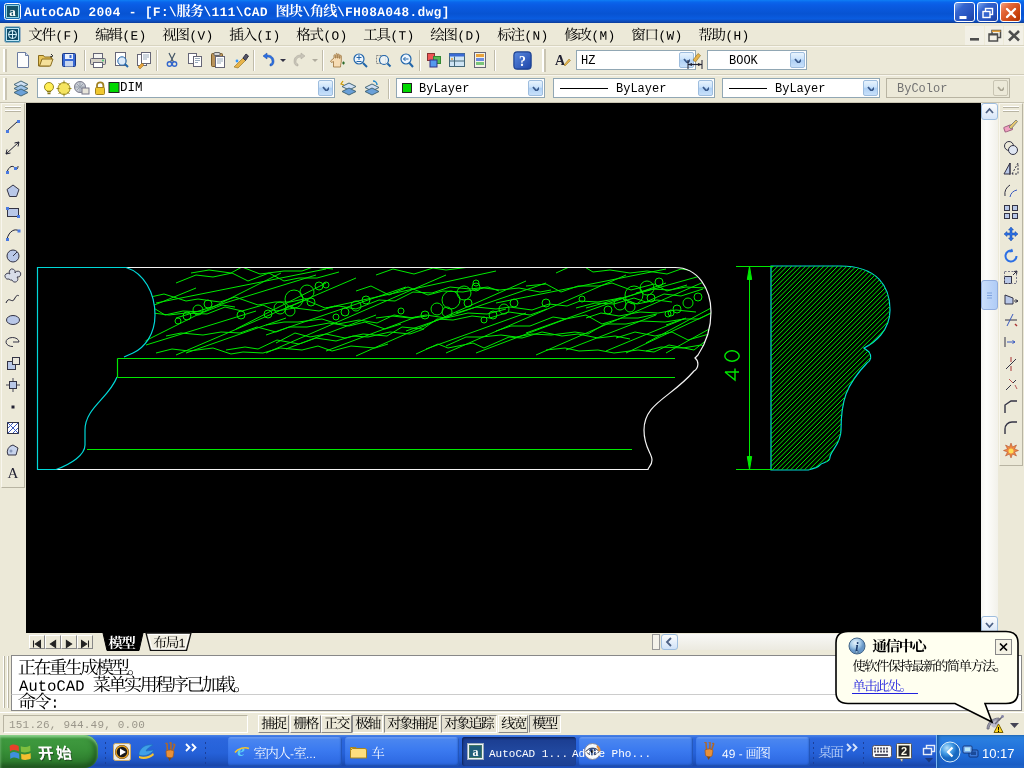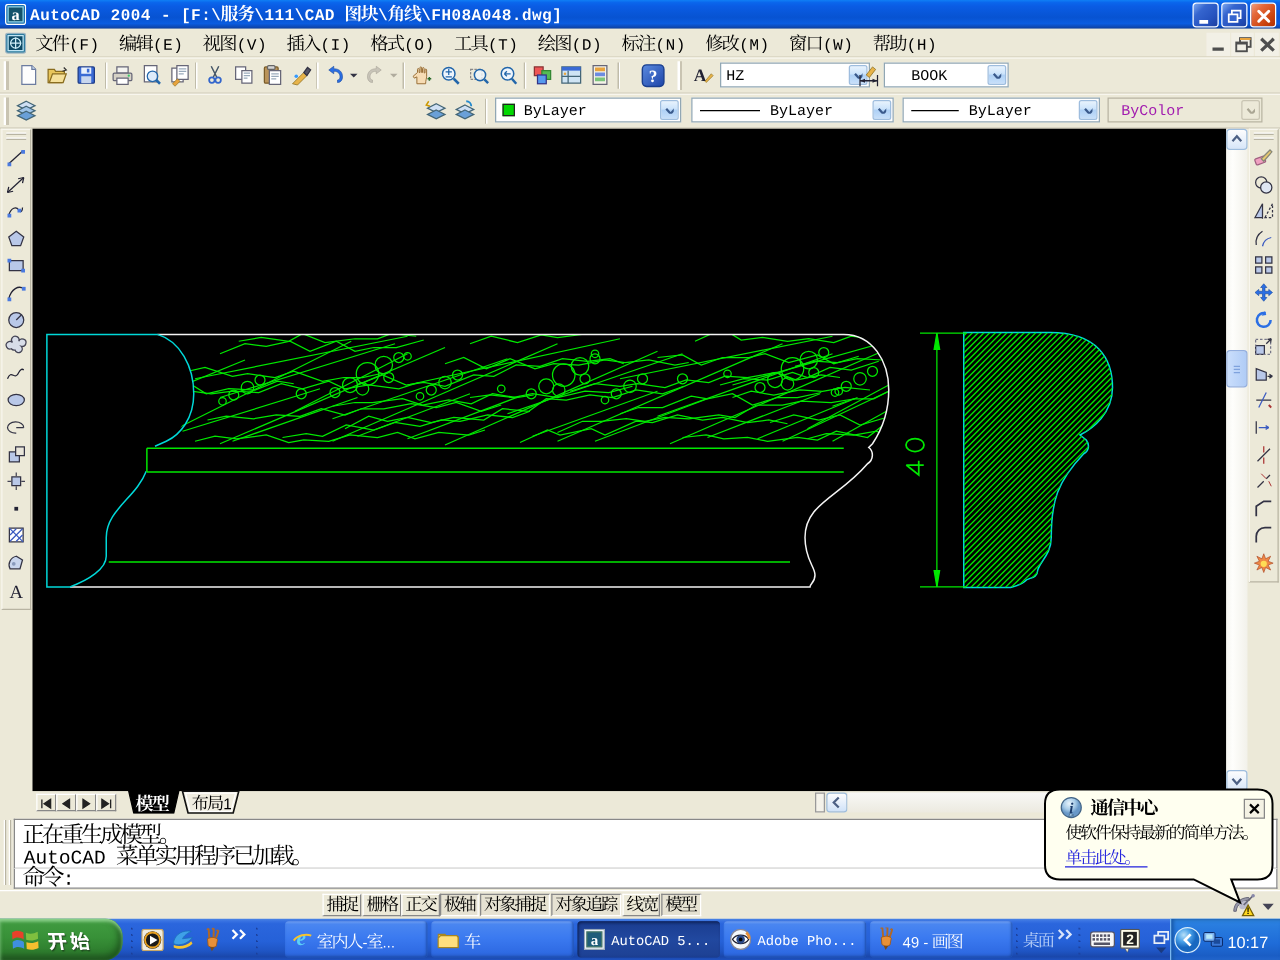--- a/index.html
+++ b/index.html
@@ -342,20 +342,40 @@
         </svg>
       </div>
     </div>
 <div class="abs" style="left:0;top:75px;width:1024px;height:28px;background:#ece9d8;border-top:1px solid #f8f6ee;border-bottom:1px solid #c8c4b2"></div>
 <div class="grip" style="left:3px;top:78px;height:22px"></div>
 <svg class="abs" style="left:11px;top:78px" width="20" height="20" viewBox="-2 -2 20 20">
       <path d="M8,1 L15,4.5 8,8 1,4.5z" fill="#cfe0f4" stroke="#467"></path>
       <path d="M8,5 L15,8.5 8,12 1,8.5z" fill="#9fc4e8" stroke="#467"></path>
       <path d="M8,9 L15,12.5 8,16 1,12.5z" fill="#6aa0d8" stroke="#467"></path>
     </svg>
+<div class="combo" style="left:37px;top:78px;width:298px">
+<svg class="abs" style="left:3px;top:1px" width="80" height="17" viewBox="0 0 80 17">
+<circle cx="8" cy="7" r="4.5" fill="#ffee55" stroke="#998820"></circle>
+        <path d="M6,11.5 h4 M6.5,13.5 h3" stroke="#887718" stroke-width="1.3"></path>
+<circle cx="23" cy="8.5" r="6" fill="#f5e460" stroke="#9a8a20"></circle>
+        <path d="M23,0.5 v3 M23,13.5 v3 M15.5,8.5 h3 M27.5,8.5 h3 M17.5,3 l2,2 M28.5,3 l-2,2 M17.5,14 l2,-2 M28.5,14 l-2,-2" stroke="#9a8a20"></path>
+<circle cx="39" cy="7" r="5.5" fill="#c8ccd4" stroke="#778"></circle>
+        <path d="M39,1.5 v11 M33.5,7 h11 M35,3 l8,8 M43,3 l-8,8" stroke="#99a1ad"></path>
+        <rect x="41" y="8" width="7" height="6" fill="#e8e5da" stroke="#778"></rect>
+<path d="M56,8 v-2.5 a3.2,3.2 0 0 1 6.4,0 V8" fill="none" stroke="#a08020" stroke-width="1.8"></path>
+        <rect x="54.5" y="7.5" width="9" height="7" rx="1" fill="#f0c830" stroke="#a08020"></rect>
+<rect x="68" y="2.5" width="10" height="10" fill="#00d800" stroke="#222"></rect>
+</svg>
+<span style="position:absolute;left:82px;top:2px;font:12.5px 'Liberation Mono',monospace">DIM</span>
+<div class="arr">
+        <svg class="chev" width="9" height="7">
+          <path d="M1,1 l3.5,4 3.5,-4" fill="none" stroke="#3a5a8c" stroke-width="1.8"></path>
+        </svg>
+      </div>
+    </div>
 <svg class="abs" style="left:339px;top:78px" width="20" height="20" viewBox="-2 -2 20 20">
       <path d="M8,3 L15,6.5 8,10 1,6.5z" fill="#cfe0f4" stroke="#467"></path>
       <path d="M8,8 L15,11.5 8,15 1,11.5z" fill="#6aa0d8" stroke="#467"></path>
       <path d="M2,1 l-2,3 3,1" fill="none" stroke="#c90" stroke-width="1.2"></path>
     </svg>
 <svg class="abs" style="left:362px;top:78px" width="20" height="20" viewBox="-2 -2 20 20">
       <path d="M8,4 L15,7.5 8,11 1,7.5z" fill="#cfe0f4" stroke="#467"></path>
       <path d="M8,8 L15,11.5 8,15 1,11.5z" fill="#6aa0d8" stroke="#467"></path>
       <path d="M9,1 a4,4 0 0 1 4,4" fill="none" stroke="#28c" stroke-width="1.5"></path>
     </svg>
@@ -381,21 +401,21 @@
 <div class="combo" style="left:722px;top:78px;width:158px">
 <div class="abs" style="left:6px;top:9px;width:38px;height:1px;background:#000"></div>
 <span style="position:absolute;left:52px;top:3px;font:12px 'Liberation Mono',monospace">ByLayer</span>
 <div class="arr">
         <svg class="chev" width="9" height="7">
           <path d="M1,1 l3.5,4 3.5,-4" fill="none" stroke="#3a5a8c" stroke-width="1.8"></path>
         </svg>
       </div>
     </div>
 <div class="combo" style="left:886px;top:78px;width:124px;background:#ece9d8;border-color:#b8b4a2">
-<span style="position:absolute;left:10px;top:3px;font:12px 'Liberation Mono',monospace;color:#a21caf">ByColor</span>
+<span style="position:absolute;left:10px;top:3px;font:12px 'Liberation Mono',monospace;color:#737373">ByColor</span>
 <div class="arr" style="background:#ece9d8;border-color:#c8c4b2">
         <svg class="chev" width="9" height="7">
           <path d="M1,1 l3.5,4 3.5,-4" fill="none" stroke="#aaa694" stroke-width="1.8"></path>
         </svg>
       </div>
     </div>
 <div class="abs" style="left:0;top:103px;width:26px;height:530px;background:#ece9d8"></div>
 <div class="abs" style="left:1px;top:103px;width:24px;height:385px;background:#ece9d8;border:1px solid;border-color:#f8f6ee #b8b4a2 #b8b4a2 #f8f6ee"></div>
 <div class="abs" style="left:5px;top:106px;width:16px;height:2px;background:#fff;border-bottom:1px solid #b8b4a2"></div>
 <div class="abs" style="left:5px;top:110px;width:16px;height:2px;background:#fff;border-bottom:1px solid #b8b4a2"></div>
@@ -849,20 +869,21 @@
       </g>
     </svg>
 <svg style="position:absolute;left:18px;top:691.2px;overflow:visible" width="46" height="25">
       <g fill="#000" transform="translate(1 16.8)">
         <use href="#s547d" transform="translate(-1.1 0) scale(0.018096 -0.018096)"></use>
         <use href="#s4ee4" transform="translate(14.5 0) scale(0.018096 -0.018096)"></use>
         <use href="#m3a" transform="translate(31.2 0) scale(0.007617 -0.007617)"></use>
       </g>
     </svg>
 <div class="abs" style="left:0;top:712px;width:1024px;height:23px;background:#ece9d8;border-top:1px solid #fff"></div>
+<div class="abs" style="left:3px;top:715px;width:245px;height:18px;background:#ece9d8;border:1px solid;border-color:#b8b4a2 #fff #fff #b8b4a2;color:#9a968a;font:11px 'Liberation Mono',monospace;letter-spacing:0.2px;padding:3px 0 0 5px">151.26, 944.49, 0.00</div>
 <div class="abs" style="left:258px;top:715px;width:31px;height:18px;border:1px solid;border-color:#fff #888 #888 #fff;background:#ece9d8"></div>
 <svg style="position:absolute;left:261px;top:715.3px;overflow:visible" width="30" height="20">
       <g fill="#000" transform="translate(1 13.2)">
         <use href="#s6355" transform="translate(-0.8 0) scale(0.013908 -0.013908)"></use>
         <use href="#s6349" transform="translate(11.4 0) scale(0.013908 -0.013908)"></use>
       </g>
     </svg>
 <div class="abs" style="left:290px;top:715px;width:31px;height:18px;border:1px solid;border-color:#fff #888 #888 #fff;background:#ece9d8"></div>
 <svg style="position:absolute;left:293px;top:715.3px;overflow:visible" width="30" height="20">
       <g fill="#000" transform="translate(1 13.2)">
@@ -996,30 +1017,30 @@
       <g fill="#ffffff" transform="translate(1 13.0)">
         <use href="#s8f66" transform="translate(-0.8 0) scale(0.013680 -0.013680)"></use>
       </g>
     </svg>
 <div class="abs" style="left:462px;top:737px;width:114px;height:29px;border-radius:3px;background:linear-gradient(180deg,#16327c 0%,#1c3f93 12%,#21489f 50%,#1d4093 100%);box-shadow:inset 1px 1px 2px #0e2258"></div>
 <svg class="abs" style="left:467px;top:743px" width="17" height="17">
       <rect x="0.5" y="0.5" width="16" height="16" fill="#eef3f8" stroke="#9ab"></rect>
       <rect x="2.5" y="2.5" width="12" height="12" fill="#1f5d7a" stroke="#476"></rect>
       <text x="8.5" y="13" font-size="12" font-weight="bold" fill="#fff" text-anchor="middle" font-family="Liberation Serif">a</text>
     </svg>
-<span class="abs" style="left:489px;top:748px;color:#fff;font:11px 'Liberation Mono',monospace">AutoCAD 5...</span>
+<span class="abs" style="left:489px;top:748px;color:#fff;font:11px 'Liberation Mono',monospace">AutoCAD 1...</span>
 <div class="abs" style="left:579px;top:737px;width:114px;height:29px;border-radius:3px;background:linear-gradient(180deg,#73a1f3 0%,#4a86f0 8%,#3b7af0 45%,#2f6be4 85%,#2a61d4 100%);box-shadow:inset -1px -1px 2px #1c4ba8"></div>
 <svg class="abs" style="left:584px;top:743px" width="17" height="17">
       <circle cx="8.5" cy="8.5" r="8" fill="#f4f8fc" stroke="#889"></circle>
       <path d="M2,8.5 C5,4 12,4 15,8.5 C12,13 5,13 2,8.5z" fill="#fff" stroke="#223"></path>
       <circle cx="8.5" cy="8.5" r="3.4" fill="#2a4a8a"></circle>
       <circle cx="8.5" cy="8.5" r="1.5" fill="#000"></circle>
       <path d="M13,3 a8,8 0 0 1 2.5,5" stroke="#e89038" stroke-width="2" fill="none"></path>
     </svg>
-<span class="abs" style="left:606px;top:748px;color:#fff;font:11px 'Liberation Mono',monospace">Adobe Pho...</span>
+<span class="abs" style="left:572px;top:748px;color:#fff;font:11px 'Liberation Mono',monospace">Adobe Pho...</span>
 <div class="abs" style="left:696px;top:737px;width:114px;height:29px;border-radius:3px;background:linear-gradient(180deg,#73a1f3 0%,#4a86f0 8%,#3b7af0 45%,#2f6be4 85%,#2a61d4 100%);box-shadow:inset -1px -1px 2px #1c4ba8"></div>
 <svg class="abs" style="left:701px;top:742px" width="17" height="19">
       <path d="M4,1 C4,0 5,0 5,1 L5.5,8 M8,0.5 C8,-0.5 9,-0.5 9,0.5 L8.8,8 M11.5,2 C12,1 13,1.5 12.5,2.5 L10.5,8.5" stroke="#b06828" stroke-width="1.5" fill="none"></path>
       <path d="M4,8 C7,6.5 10,6.5 12,8.5 L11,14 C8.5,15.5 6.5,15 4.5,13.5z" fill="#e89038" stroke="#a05818" stroke-width="0.7"></path>
       <path d="M6,14.5 l1.5,3.5 2,-3.2" fill="#7a4a18"></path>
     </svg>
 <svg style="position:absolute;left:721px;top:745.0px;overflow:visible" width="54" height="20">
       <g fill="#ffffff" transform="translate(1 13.0)">
         <use href="#a34" transform="translate(0.0 0) scale(0.005859 -0.005859)"></use>
         <use href="#a39" transform="translate(6.7 0) scale(0.005859 -0.005859)"></use>

